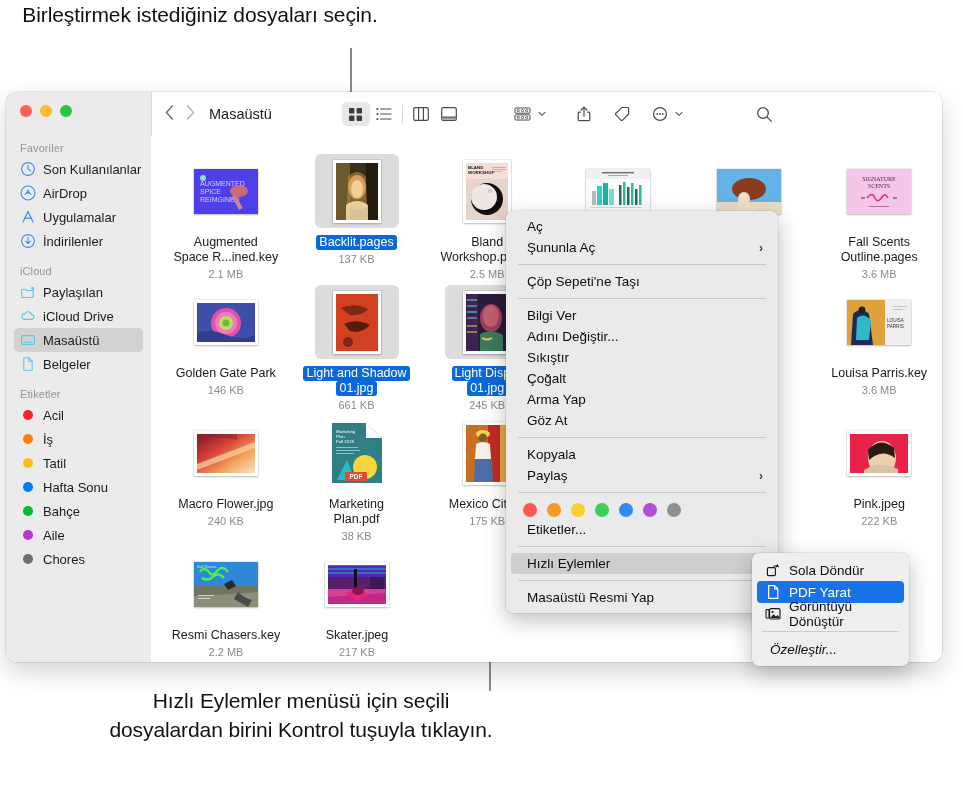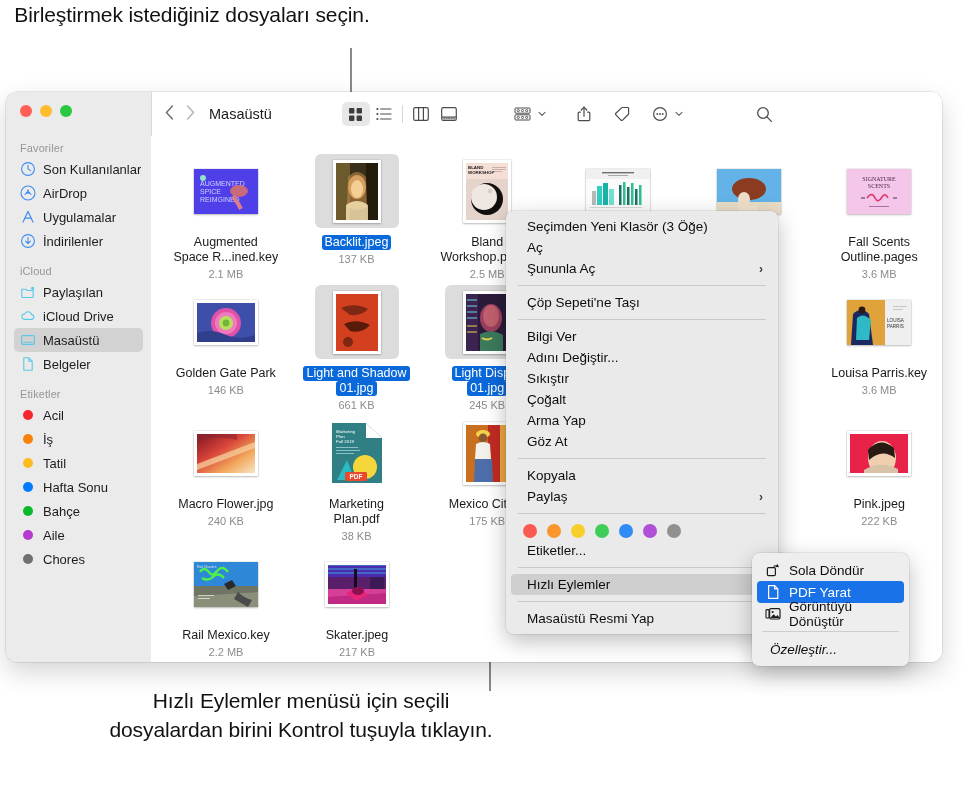--- a/index.html
+++ b/index.html
@@ -15,21 +15,21 @@
   #root { position: relative; width: 963px; height: 787px; }
 
   
   .caption {
     position: absolute;
     font-size: 21px;
     line-height: 29px;
     color: #111;
     letter-spacing: -0.1px;
   }
-  .caption-top { left: 12px; top: 0px; width: 360px; text-align: center; }
+  .caption-top { left: 20px; top: 0px; width: 360px; text-align: center; }
   .caption-bottom { left: 106px; top: 686px; width: 390px; text-align: center; }
   .leader {
     position: absolute;
     background: #8a8a8a;
   }
   .leader-v1 { left: 350px; top: 48px; width: 2px; height: 122px; }
   .leader-v2 { left: 489px; top: 591px; width: 2px; height: 100px; }
   .leader-h2 { left: 489px; top: 590px; width: 32px; height: 2px; }
 
   
@@ -513,21 +513,21 @@
                   <rect width="42" height="57" fill="#3a2f18"></rect>
                   <rect x="0" y="0" width="14" height="57" fill="#6d5a2c"></rect>
                   <rect x="30" y="0" width="12" height="57" fill="#231c0d"></rect>
                   <ellipse cx="21" cy="24" rx="9" ry="12" fill="#e8b272"></ellipse>
                   <path d="M12 14 Q21 4 30 14 L31 44 Q21 50 11 44 Z" fill="#c98f4d" opacity="0.55"></path>
                   <ellipse cx="21" cy="26" rx="6" ry="9" fill="#f3cf96"></ellipse>
                   <path d="M10 42 Q21 34 32 42 L32 57 L10 57 Z" fill="#ffe9b8" opacity="0.8"></path>
                 </svg>
               </div>
             </div>
-            <div class="fname"><span class="hl">Backlit.jpeg</span></div>
+            <div class="fname"><span class="hl">Backlit.pages</span></div>
             <div class="fsize">137 KB</div>
           </div>
 
           <div class="cell">
             <div class="thumbwrap">
               <div class="thumb port">
                 <svg viewBox="0 0 42 57" width="100%" height="100%" preserveAspectRatio="none">
                   <rect width="42" height="57" fill="#f4ded6"></rect>
                   <text x="2" y="6" font-size="4.4" fill="#1a1a1a" font-family="Liberation Sans" font-weight="bold">BLAND</text>
                   <text x="2" y="11" font-size="4.4" fill="#1a1a1a" font-family="Liberation Sans" font-weight="bold">WORKSHOP</text>
@@ -778,21 +778,21 @@
                   <text x="3" y="6" font-size="3.4" fill="#dbe8f5" font-family="Liberation Sans">Rail Chasers</text>
                   <path d="M6 10 q4 -6 9 0 q3 6 9 -2 q5 -5 10 2" stroke="#4cf04c" stroke-width="2.4" fill="none"></path>
                   <path d="M8 16 q6 4 12 -2 q5 -4 10 2" stroke="#4cf04c" stroke-width="2.4" fill="none"></path>
                   <path d="M30 22 l8 -4 l4 6 l-8 4 Z" fill="#2a2a2a"></path>
                   <rect x="4" y="33" width="16" height="0.8" fill="#e4e4e4"></rect>
                   <rect x="4" y="36" width="12" height="0.8" fill="#e4e4e4"></rect>
                   <path d="M44 30 q6 6 14 8 l-4 7 l-14 -8 Z" fill="#4a4a4a"></path>
                 </svg>
               </div>
             </div>
-            <div class="fname">Rail Mexico.key</div>
+            <div class="fname">Resmi Chasers.key</div>
             <div class="fsize">2.2 MB</div>
           </div>
 
           <div class="cell">
             <div class="thumbwrap">
               <div class="thumb land">
                 <svg viewBox="0 0 58 39" width="100%" height="100%" preserveAspectRatio="none">
                   <rect width="58" height="39" fill="#5a1f6b"></rect>
                   <rect y="0" width="58" height="12" fill="#4b2bb0"></rect>
                   <path d="M0 0 h58 M0 4 h58 M0 8 h58" stroke="#39c9e0" stroke-width="1" opacity="0.8"></path>
@@ -808,23 +808,20 @@
             <div class="fname">Skater.jpeg</div>
             <div class="fsize">217 KB</div>
           </div>
         </div>
 
       </div>
     </div>
   </div>
 
   <div class="ctxmenu">
-    <div class="mi">
-        <span>Seçimden Yeni Klasör (3 Öğe)</span>
-      </div>
     <div class="mi">
         <span>Aç</span>
       </div>
     <div class="mi">
         <span>Şununla Aç</span>
         <span class="arw">›</span>
       </div>
     <div class="msep"></div>
     <div class="mi">
         <span>Çöp Sepeti'ne Taşı</span>

